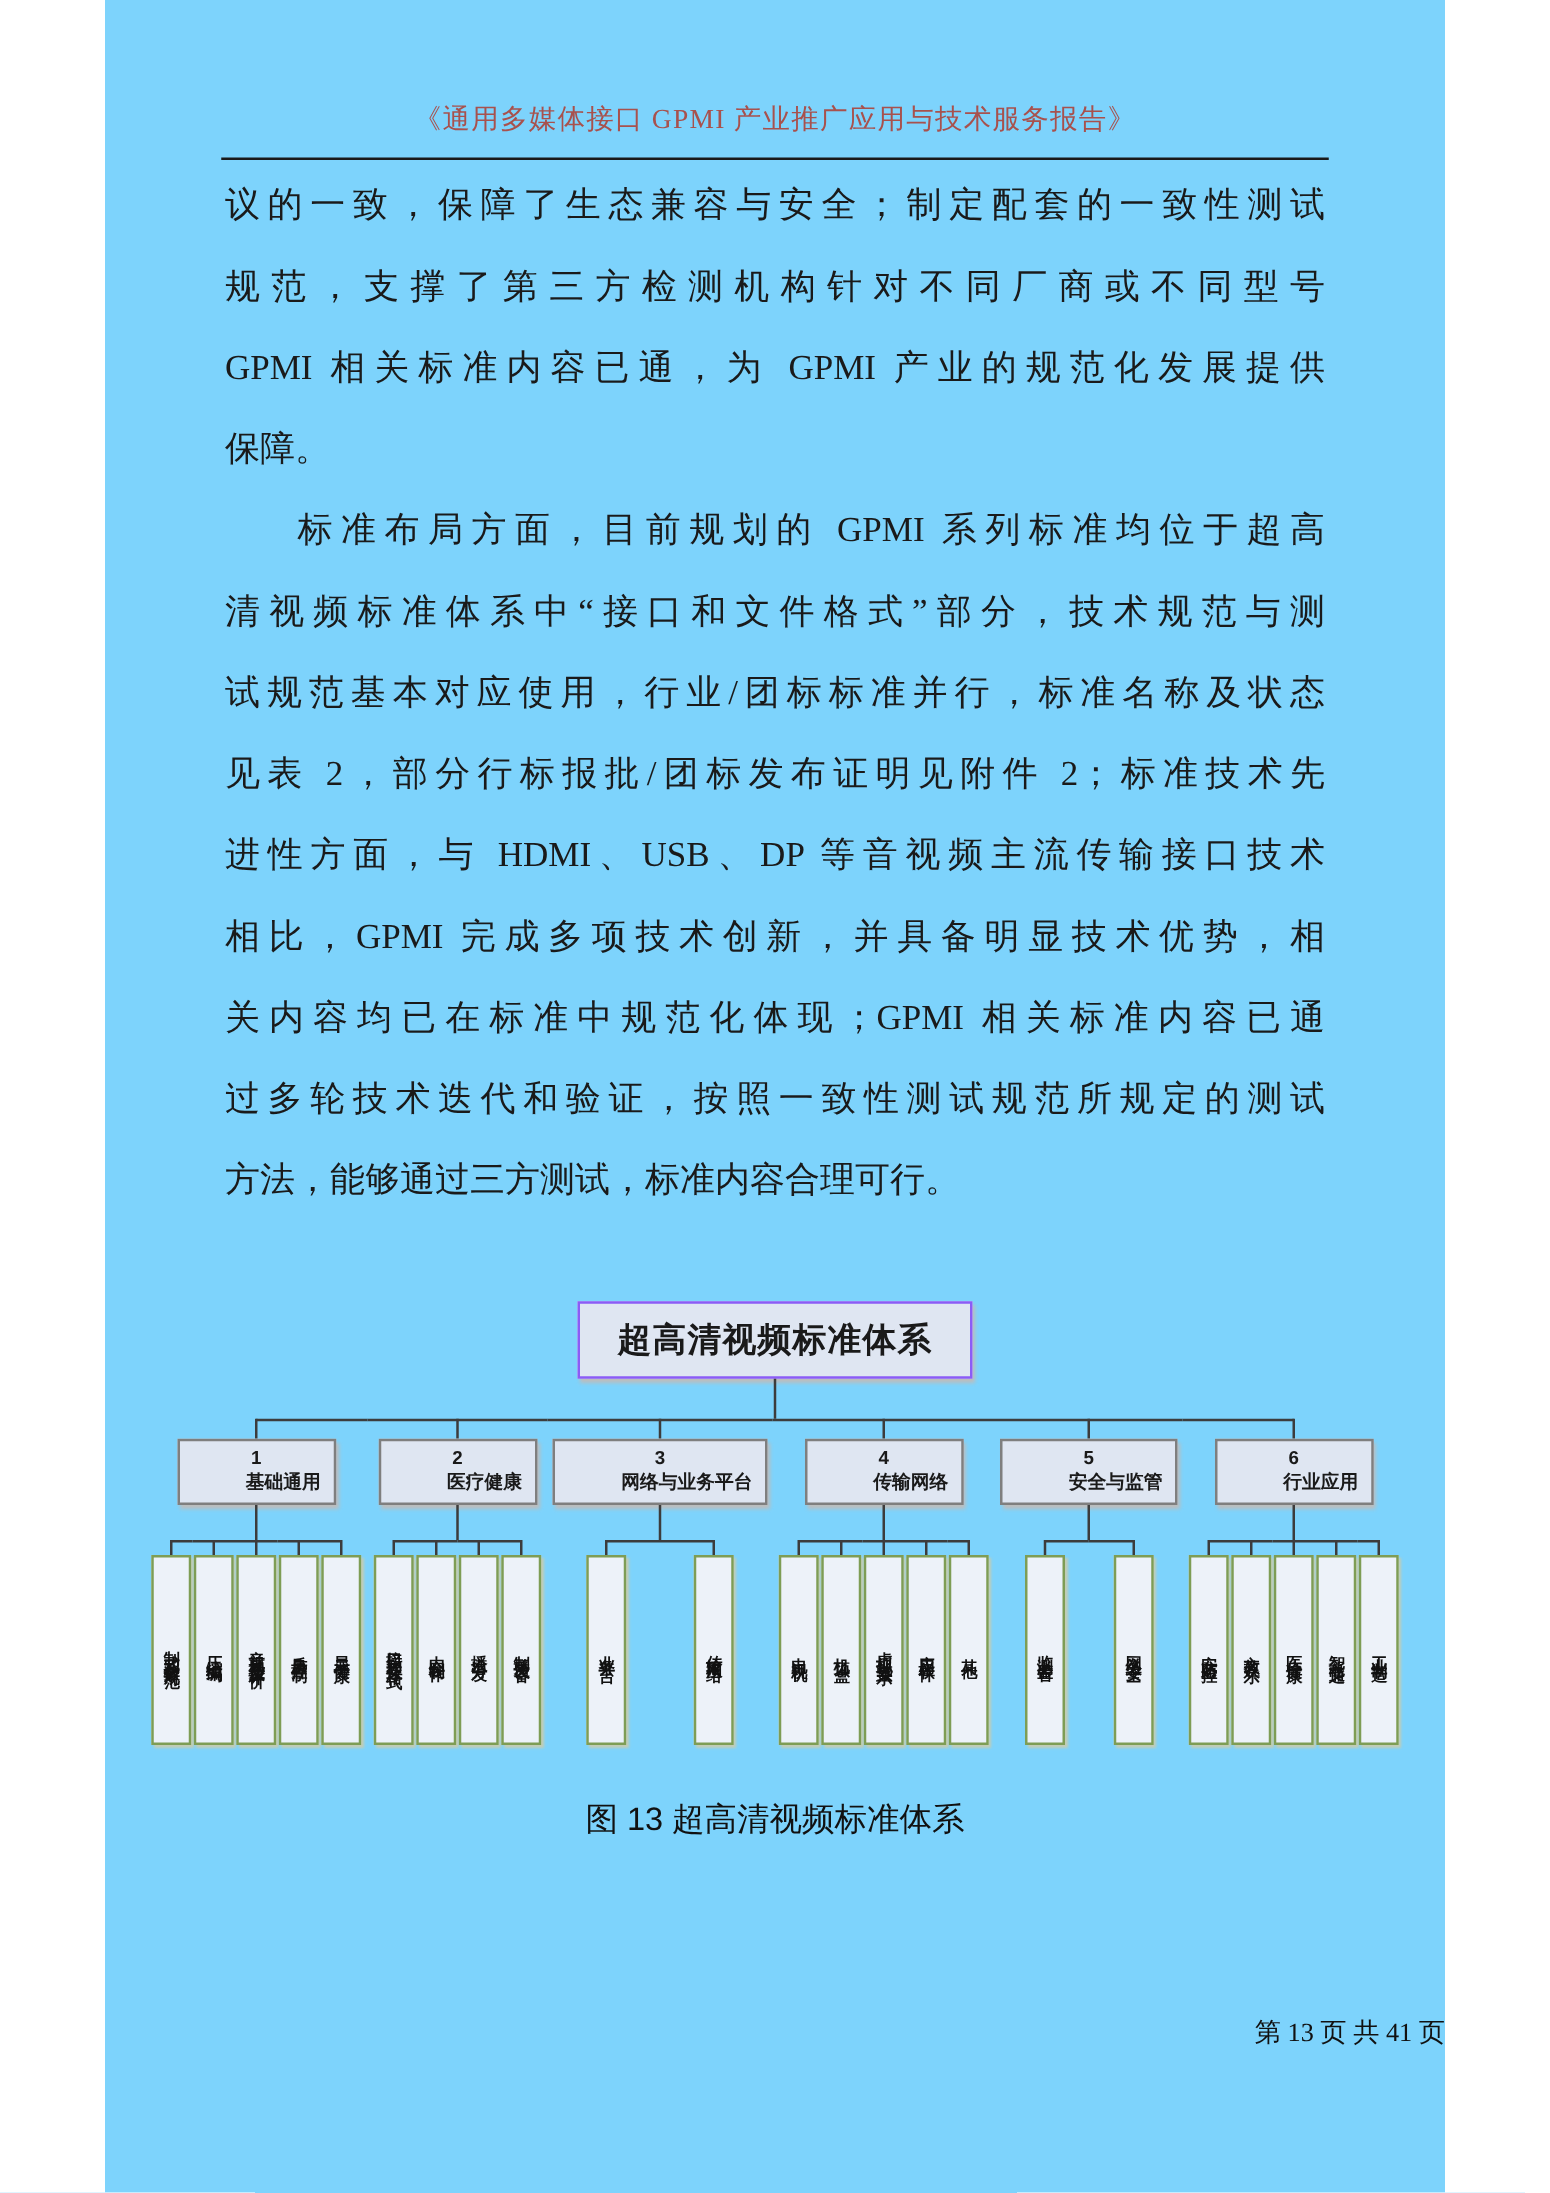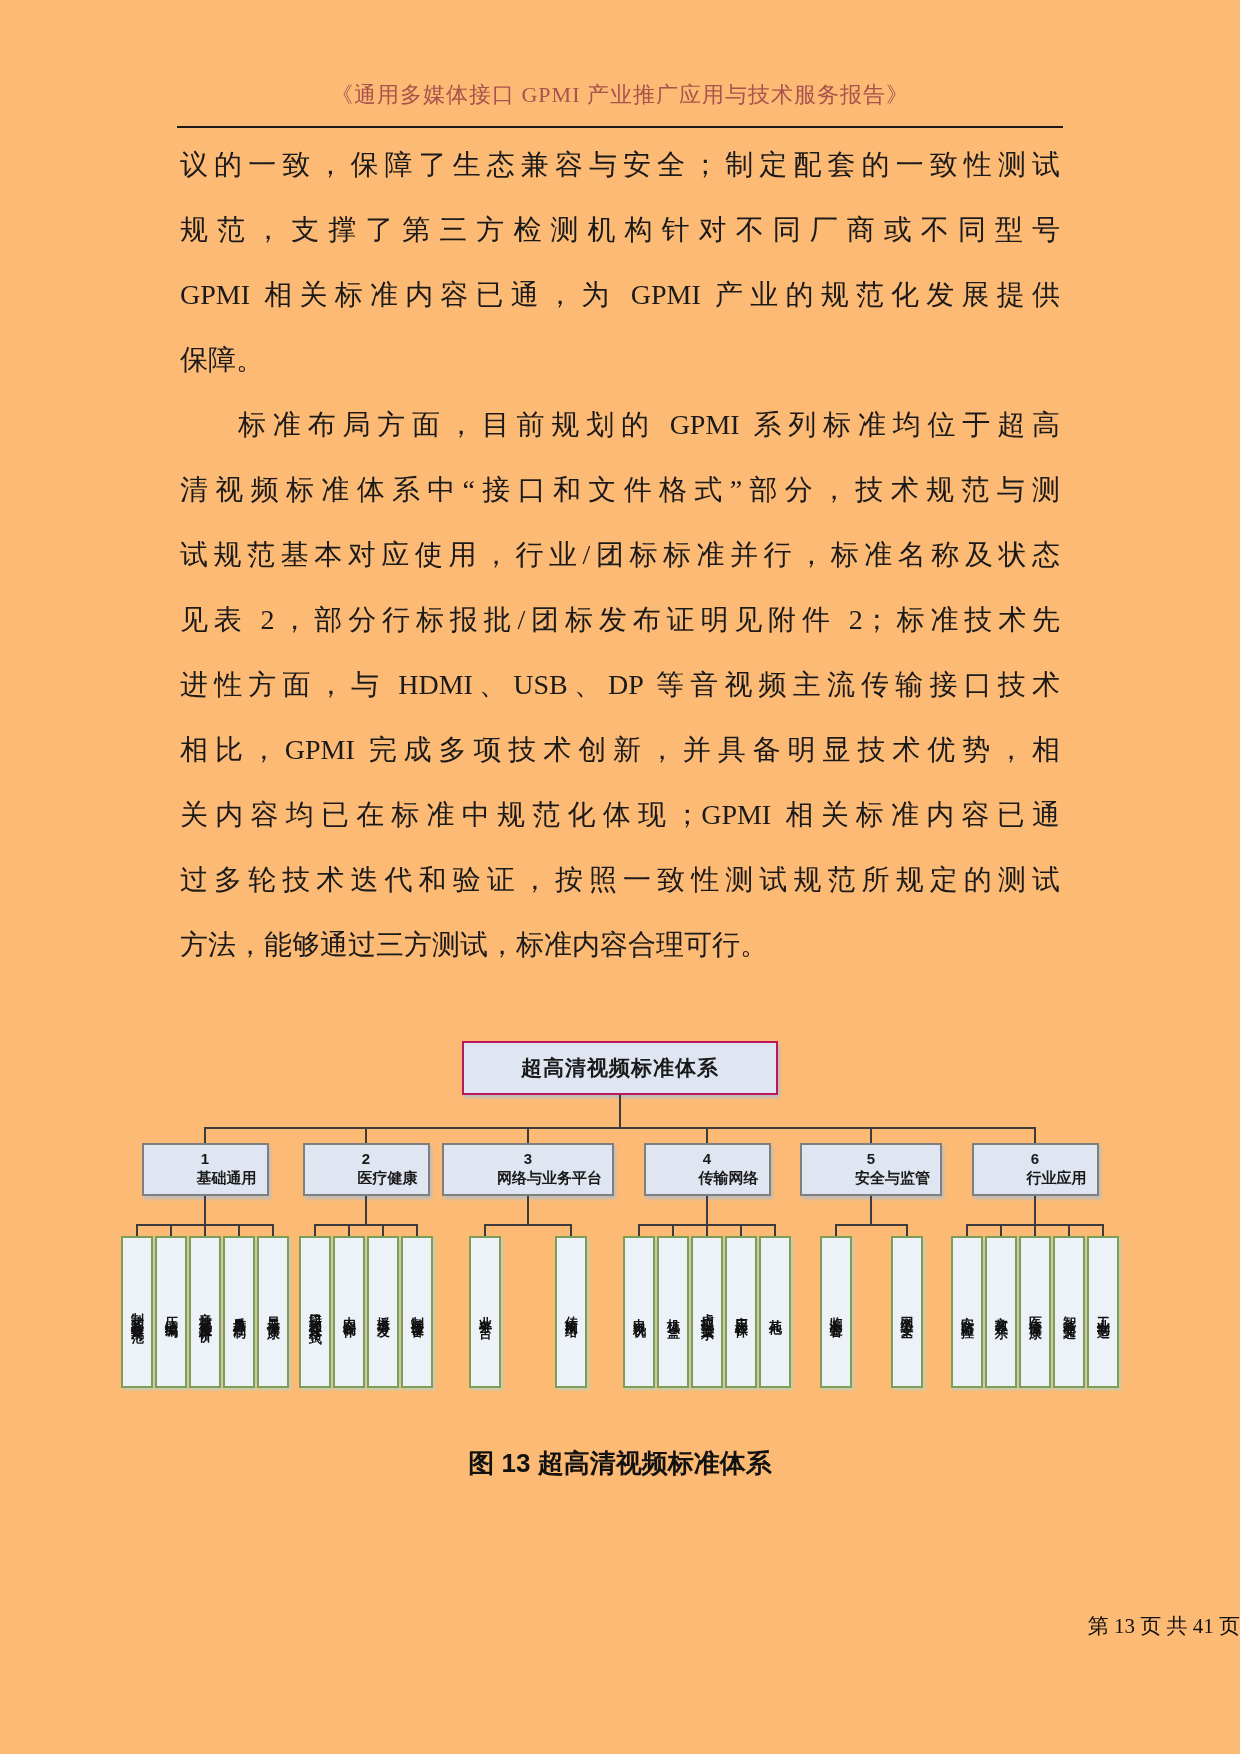--- a/index.html
+++ b/index.html
@@ -1,21 +1,21 @@
 <!DOCTYPE html>
 <html><head>
 <meta charset="utf-8">
 <style>
   html, body { margin: 0; padding: 0; background: #ffffff; }
   .page {
     position: relative;
-    width: 1240px;
+    width: 1072px;
     height: 1754px;
     margin: 0 auto;
-    background: #fdba74;
+    background: #7dd3fc;
     font-family: "Liberation Serif", "DejaVu Serif", serif;
     color: #1a1a1a;
     overflow: hidden;
   }
 
   
   .doc-header {
     padding-top: 80px;
     text-align: center;
     font-size: 22px;
@@ -49,25 +49,25 @@
   .tree {
     width: 860px;
     margin: 0 auto;
     font-family: "Liberation Sans", "DejaVu Sans", sans-serif;
   }
   .root-box {
     width: 316px;
     margin: 0 auto;
     box-sizing: border-box;
     background: #dfe6f2;
-    border: 2px solid #be185d;
+    border: 2px solid #8b5cf6;
     box-shadow: 2px 3px 3px #bdbdbd;
     text-align: center;
     font-weight: bold;
-    font-size: 21px;
+    font-size: 27px;
     padding: 11px 0;
     letter-spacing: 1px;
   }
   .stem { width: 2px; height: 32px; background: #3c3c3c; margin: 0 auto; }
 
   .groups { display: flex; justify-content: center; align-items: flex-start; }
   .group {
     position: relative;
     display: flex;
     flex-direction: column;
@@ -137,24 +137,24 @@
     font-weight: bold;
     font-size: 13px;
     letter-spacing: 3px;
     line-height: 22px;
     text-align: center;
     padding: 6px 3px;
     color: #111111;
   }
 
   .fig-caption {
-    margin-top: 58px;
+    margin-top: 42px;
     text-align: center;
     font-family: "Liberation Sans", "DejaVu Sans", sans-serif;
-    font-weight: bold;
+    font-weight: normal;
     font-size: 26px;
     color: #111111;
   }
 
   
   .doc-footer {
     position: absolute;
     left: 0;
     right: 0;
     top: 1612px;

